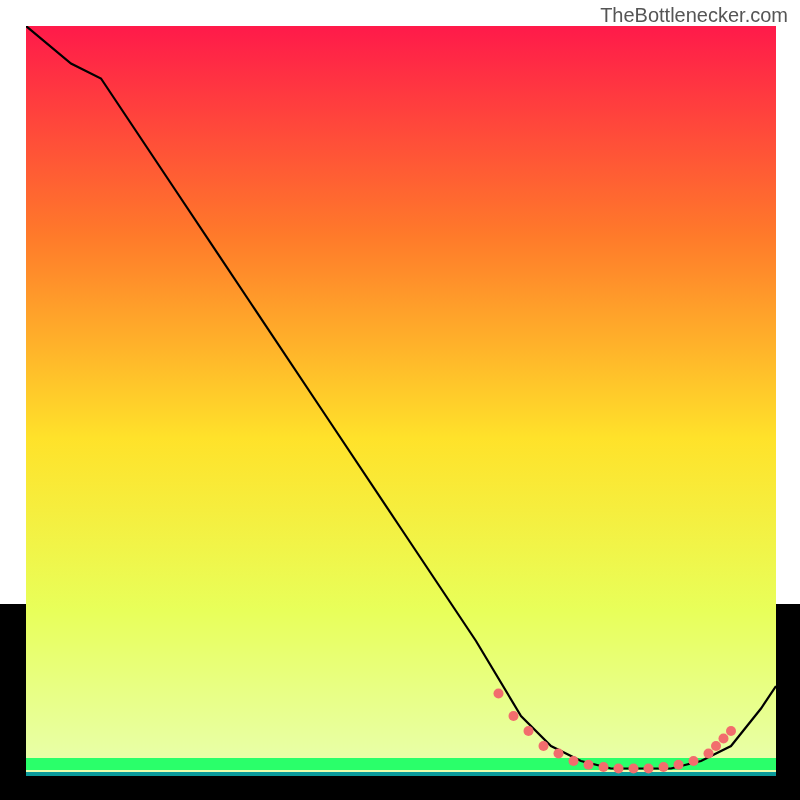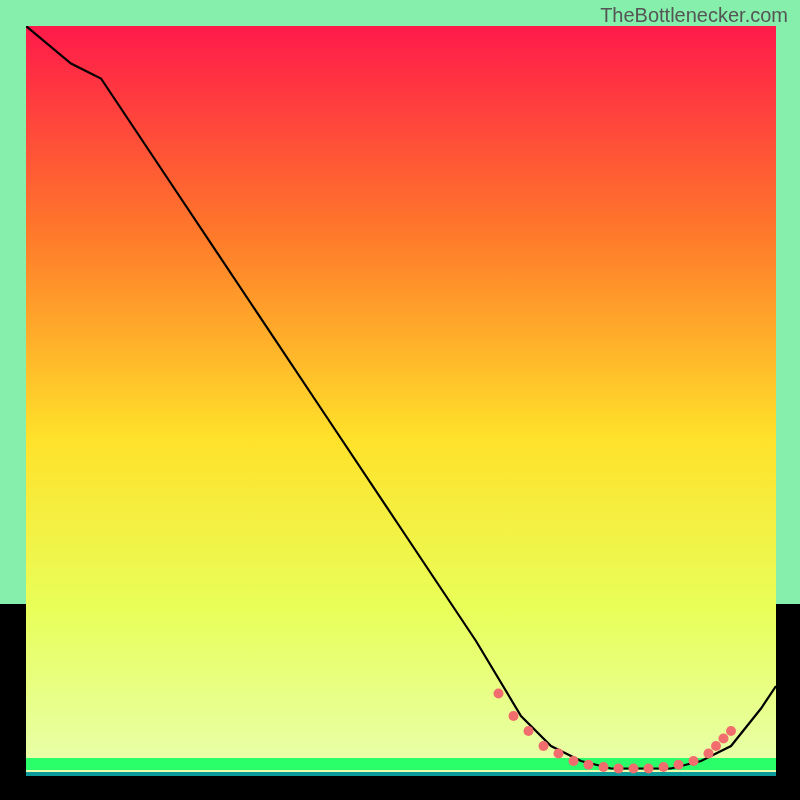--- a/index.html
+++ b/index.html
@@ -8,21 +8,21 @@
     background: #000;
     width: 800px;
     height: 800px;
     overflow: hidden;
     font-family: Arial, sans-serif;
   }
   .container {
     position: relative;
     width: 800px;
     height: 604px;
-    background: #86efac;
+    background: #ffffff;
   }
   .watermark {
     position: absolute;
     top: 4px;
     right: 12px;
     color: #555;
     font-size: 20px;
     font-weight: 500;
     z-index: 10;
   }

